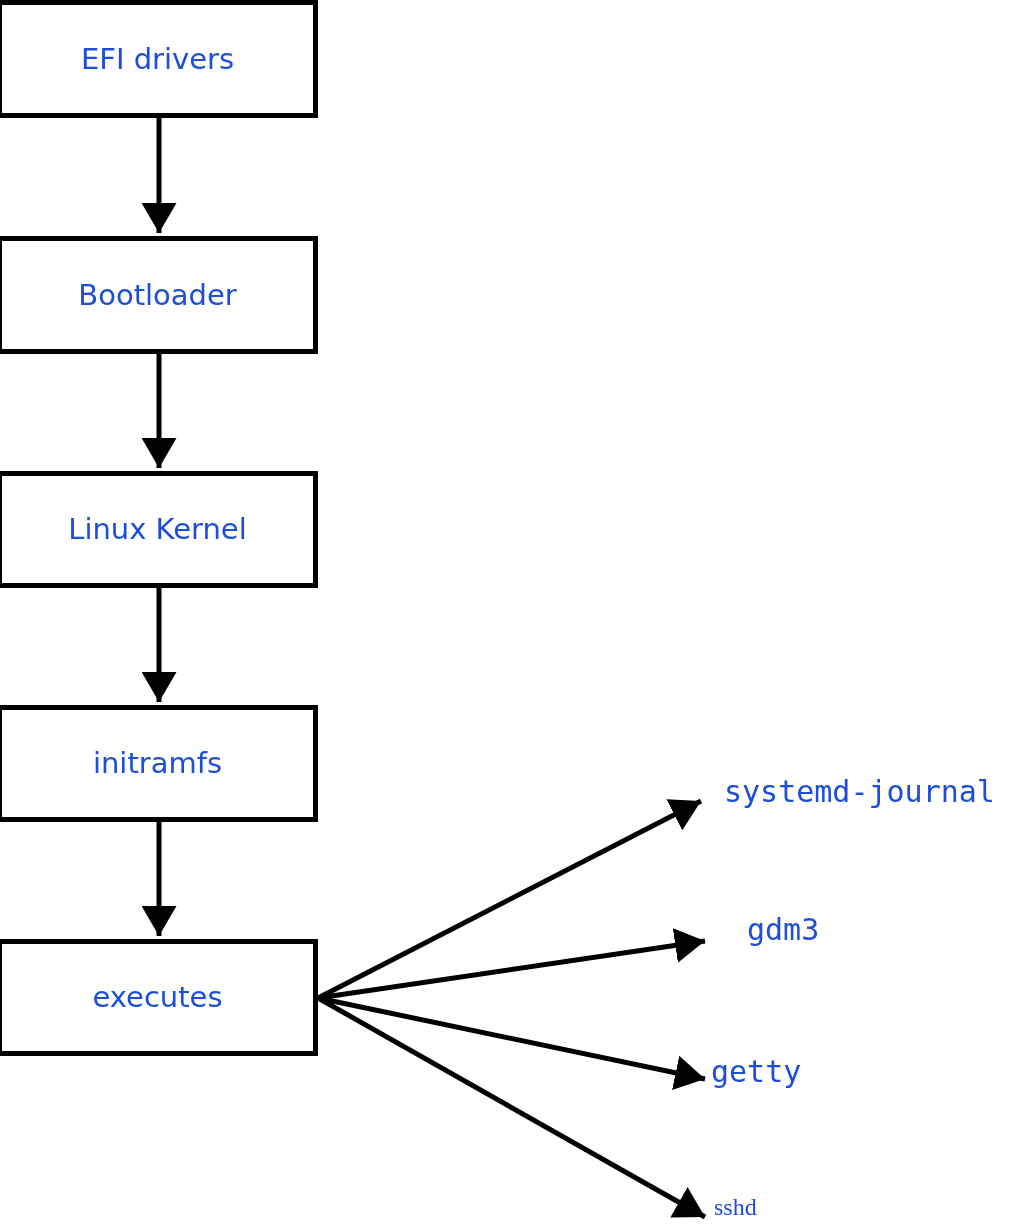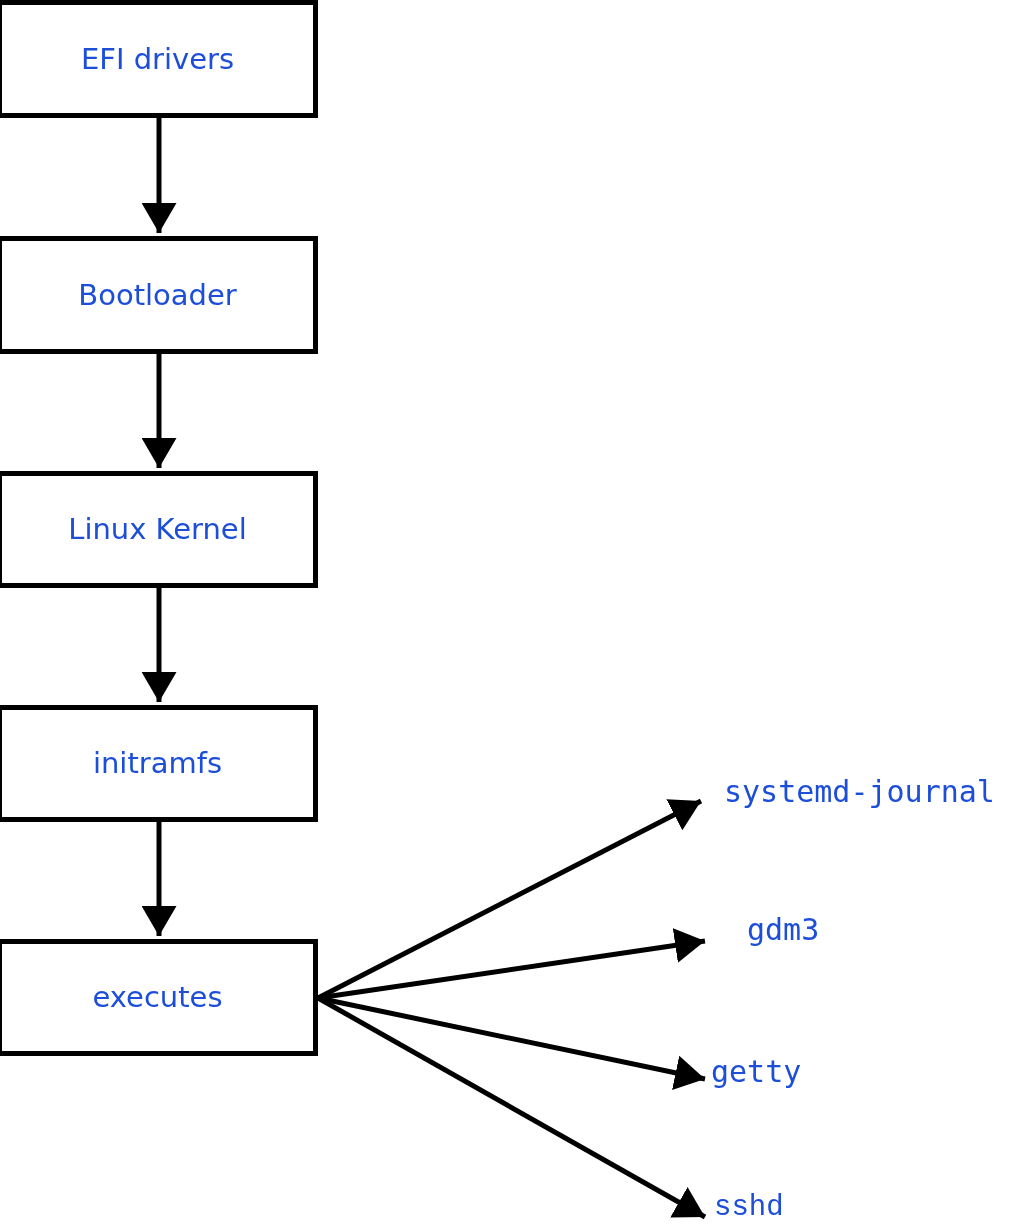--- a/index.html
+++ b/index.html
@@ -49,22 +49,22 @@
     font-family: "DejaVu Sans Mono", "Liberation Mono", monospace;
     font-size: 30px;
     line-height: 1;
     white-space: nowrap;
   }
   .leaf-journal { left: 724px; top: 792px;  }
   .leaf-gdm3    { left: 723px; top: 930px; margin-left: 24px;  }
   .leaf-getty   { left: 711px; top: 1072px; }
   .leaf-sshd    {
     left: 714px; top: 1207px;
-    font-family: Liberation Mono, monospace;
-    font-size: 29px;
+    font-family: Liberation Serif, serif;
+    font-size: 24px;
   }
   .annotation {
     position: absolute;
     left: 559px;
     top: 163px;
     font-size: 30px;
     line-height: 1;
     white-space: nowrap;
   }
 </style>

